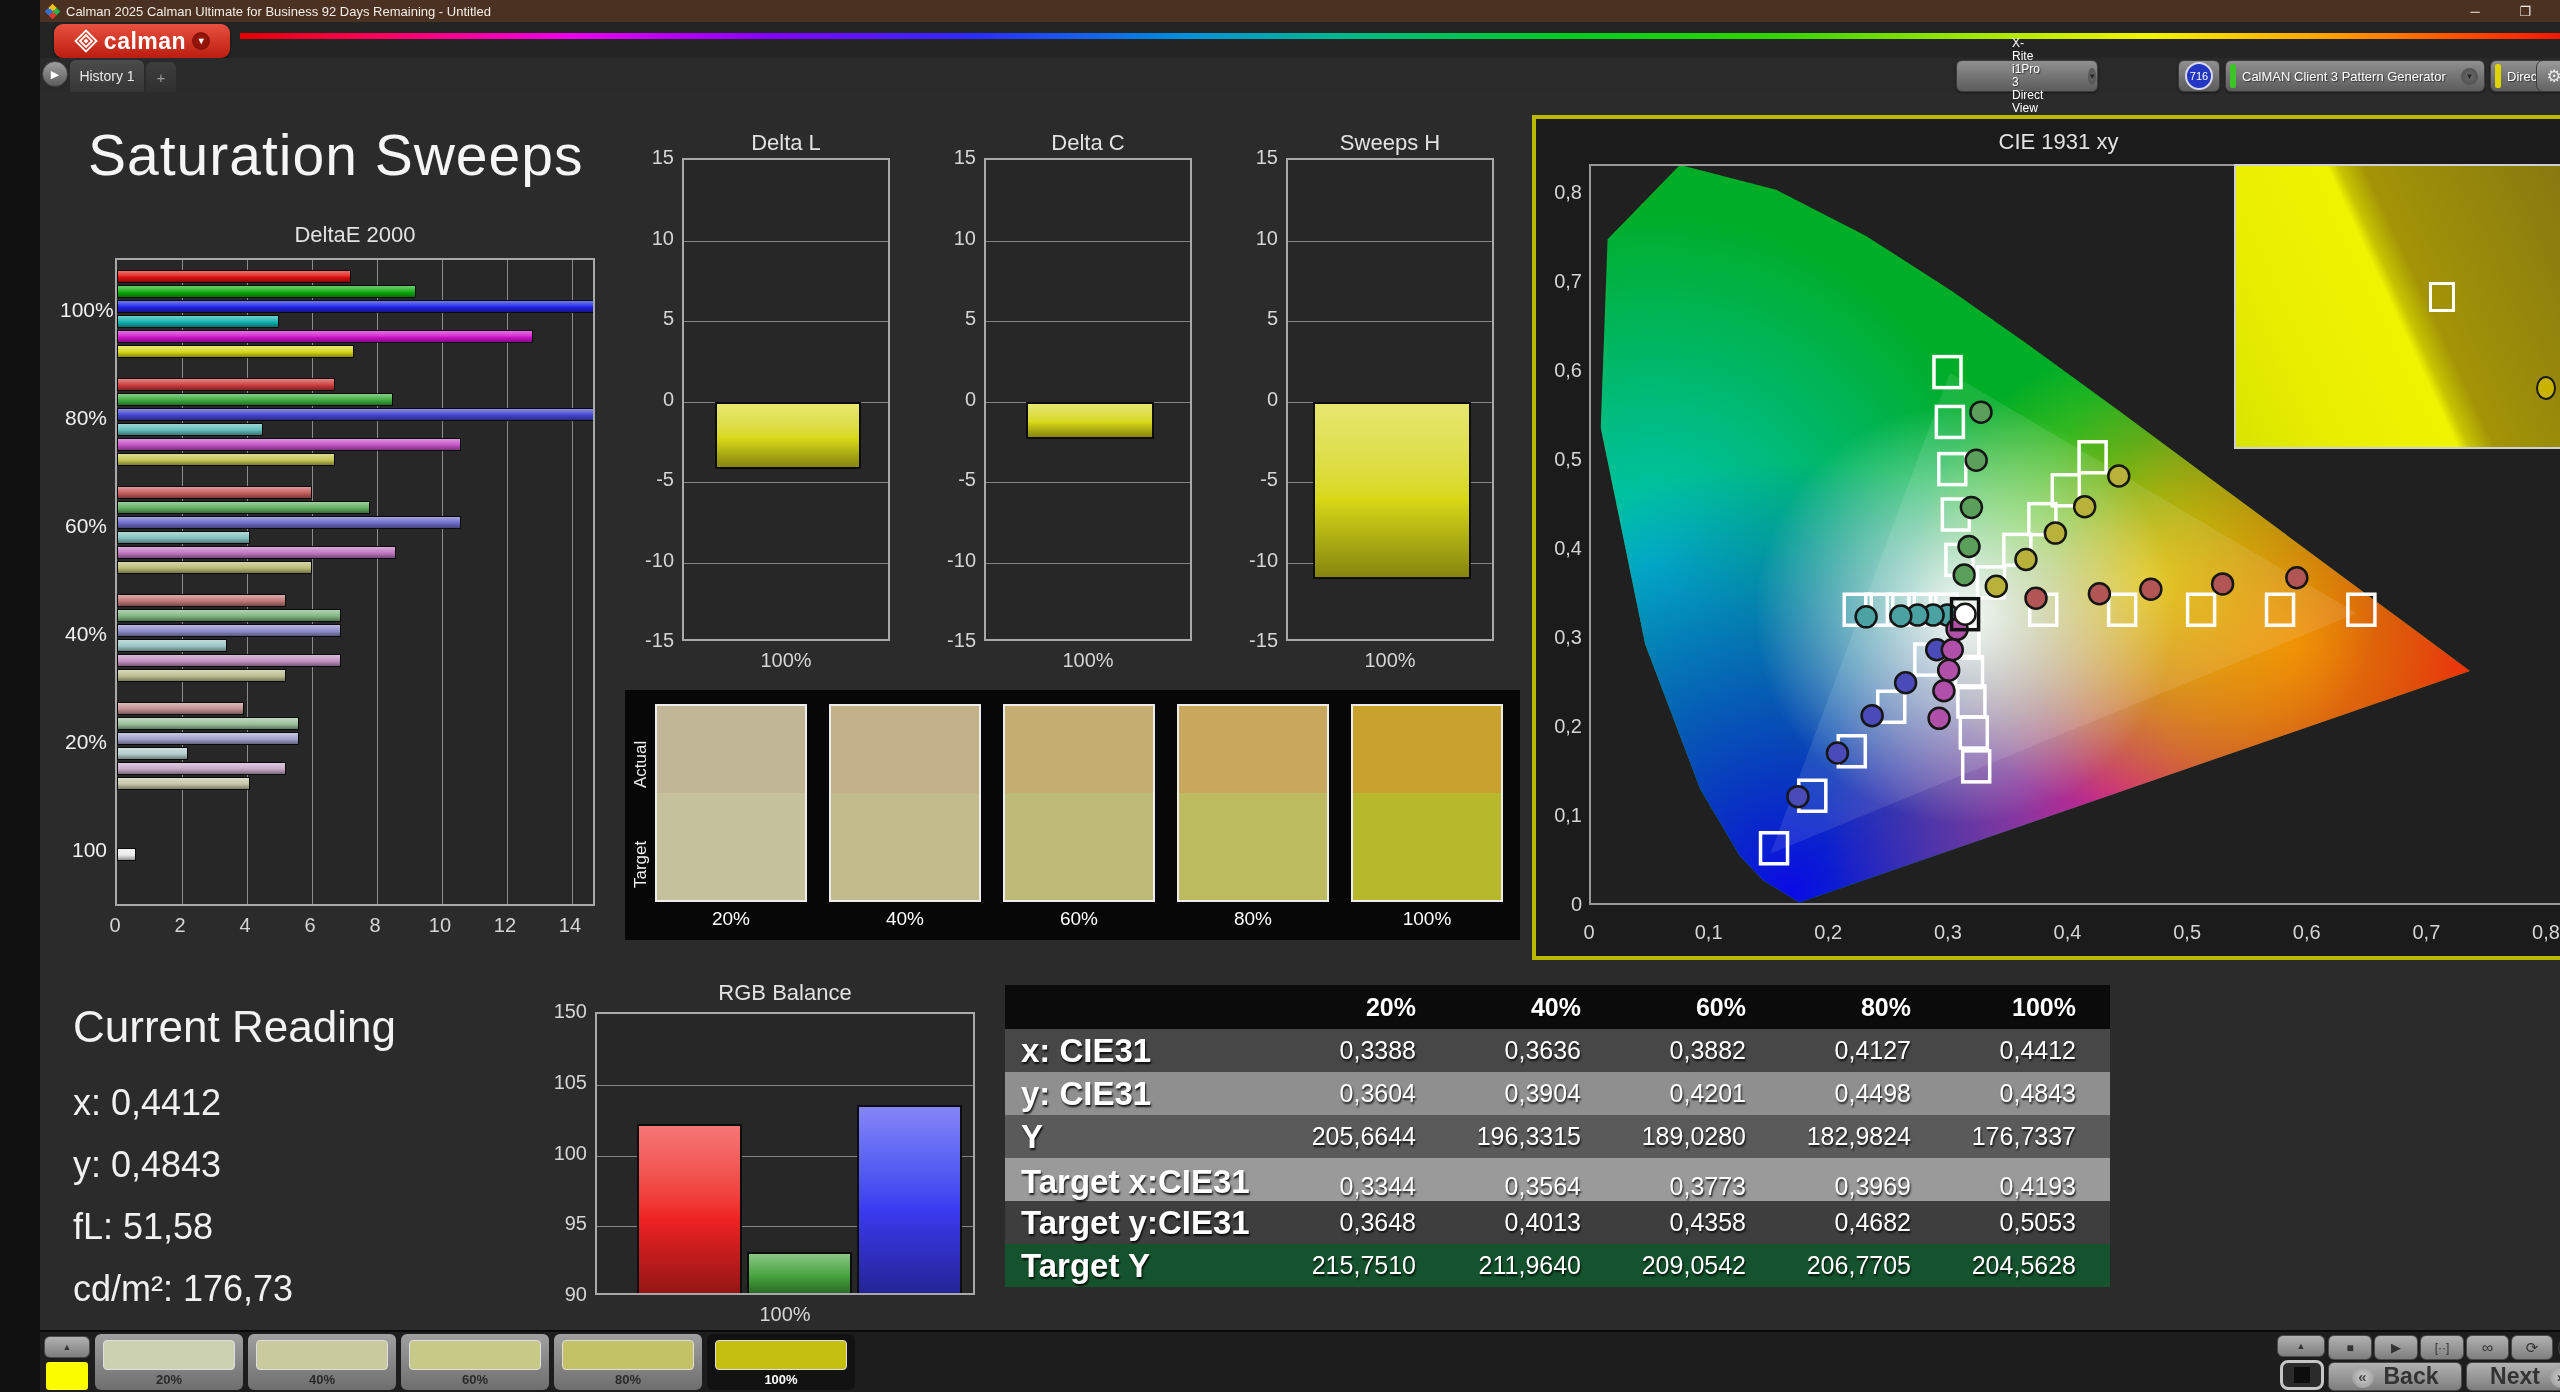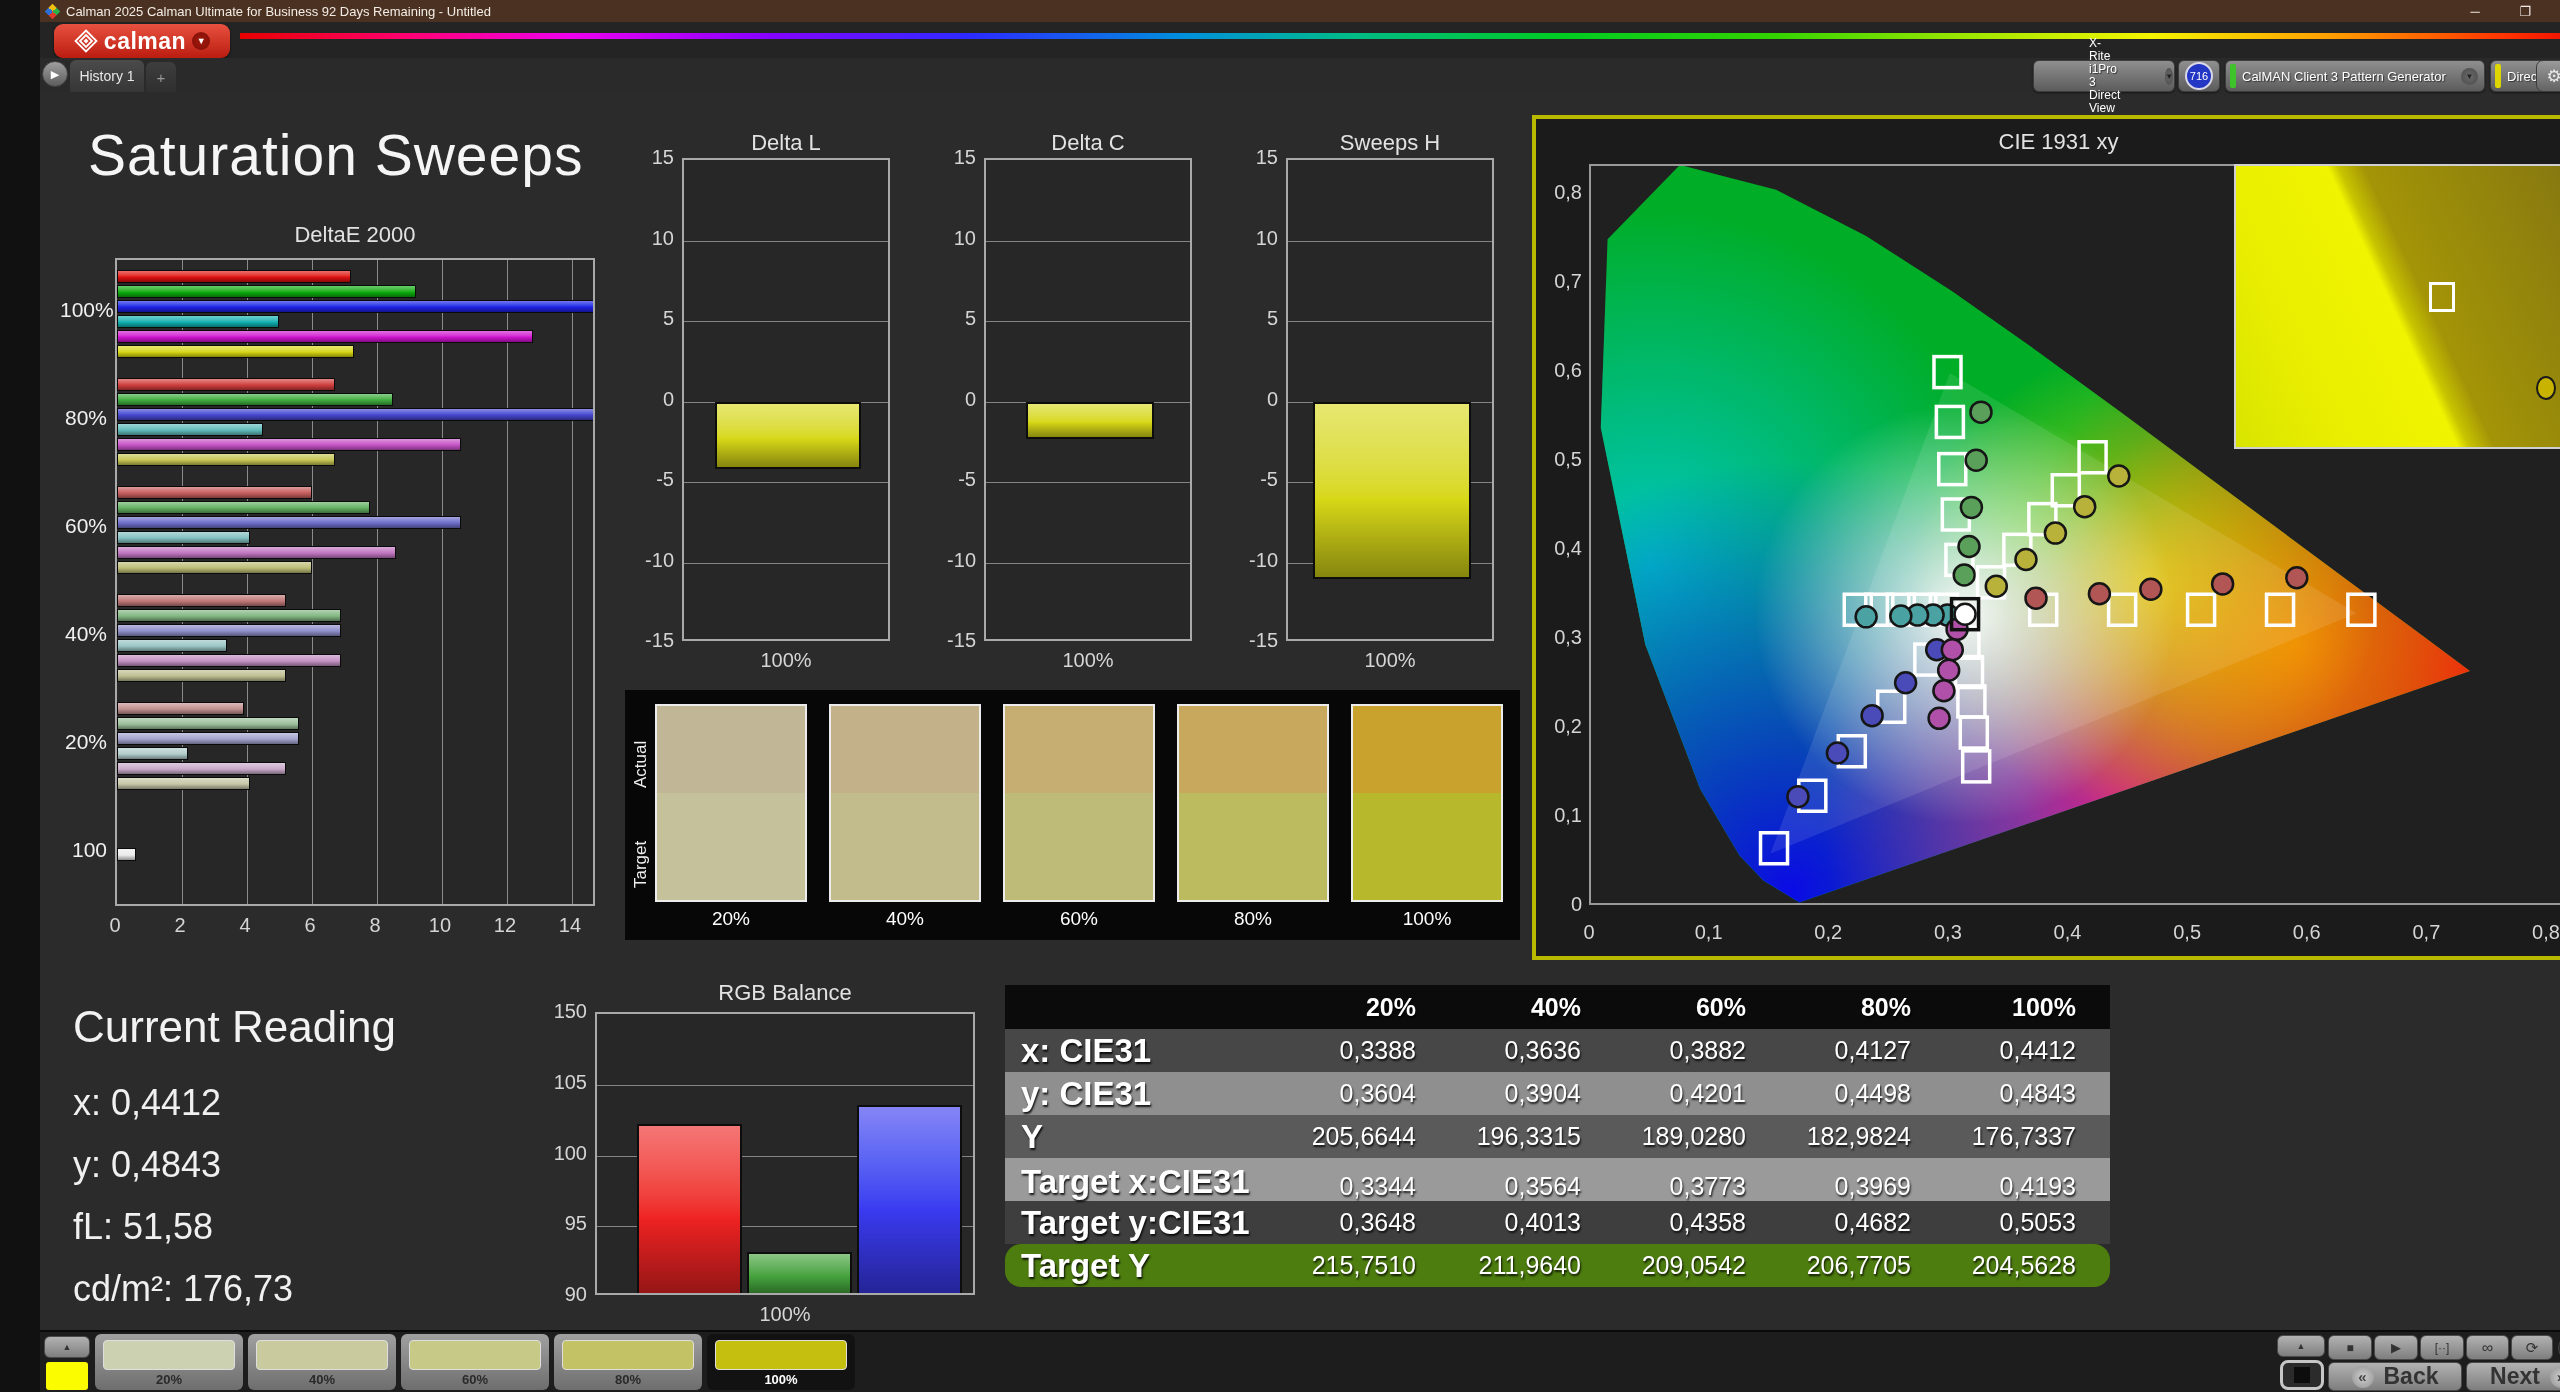--- a/index.html
+++ b/index.html
@@ -106,21 +106,21 @@
       <span class="calman-drop">▼</span>
     </div>
     <div class="spectrum"></div>
   </div>
 
   <div class="tabrow">
     <div class="nav-circle">▶</div>
     <div class="tab">History 1</div>
     <div class="tab-add">+</div>
 
-    <div class="tool-btn" style="left:1993px;width:142px;gap:45px;">
+    <div class="tool-btn" style="left:1916px;width:142px;gap:45px;">
       <span class="status-stripe" style="background: rgb(63, 195, 42);"></span>
       <span class="two-line">
         <span>X-Rite i1Pro 3</span><br>
         <span>Direct View</span>
       </span>
       <span class="dd-arrow">▼</span>
     </div>
     <div class="tool-btn" style="left:2138px;width:42px;justify-content:center;">
       <span class="badge-circle">716</span>
     </div>
@@ -485,21 +485,21 @@
         <div class="val">0,4193</div>
       </div>
       <div class="drow" style="background: rgb(62, 62, 62);">
         <div class="lbl">Target y:CIE31</div>
         <div class="val">0,3648</div>
         <div class="val">0,4013</div>
         <div class="val">0,4358</div>
         <div class="val">0,4682</div>
         <div class="val">0,5053</div>
       </div>
-      <div class="drow" style="background: #4d7c0f; border-radius: 16px;">
+      <div class="drow" style="background: #14532d;">
         <div class="lbl">Target Y</div>
         <div class="val">215,7510</div>
         <div class="val">211,9640</div>
         <div class="val">209,0542</div>
         <div class="val">206,7705</div>
         <div class="val">204,5628</div>
       </div>
     </div>
 
   <div class="bottombar">

